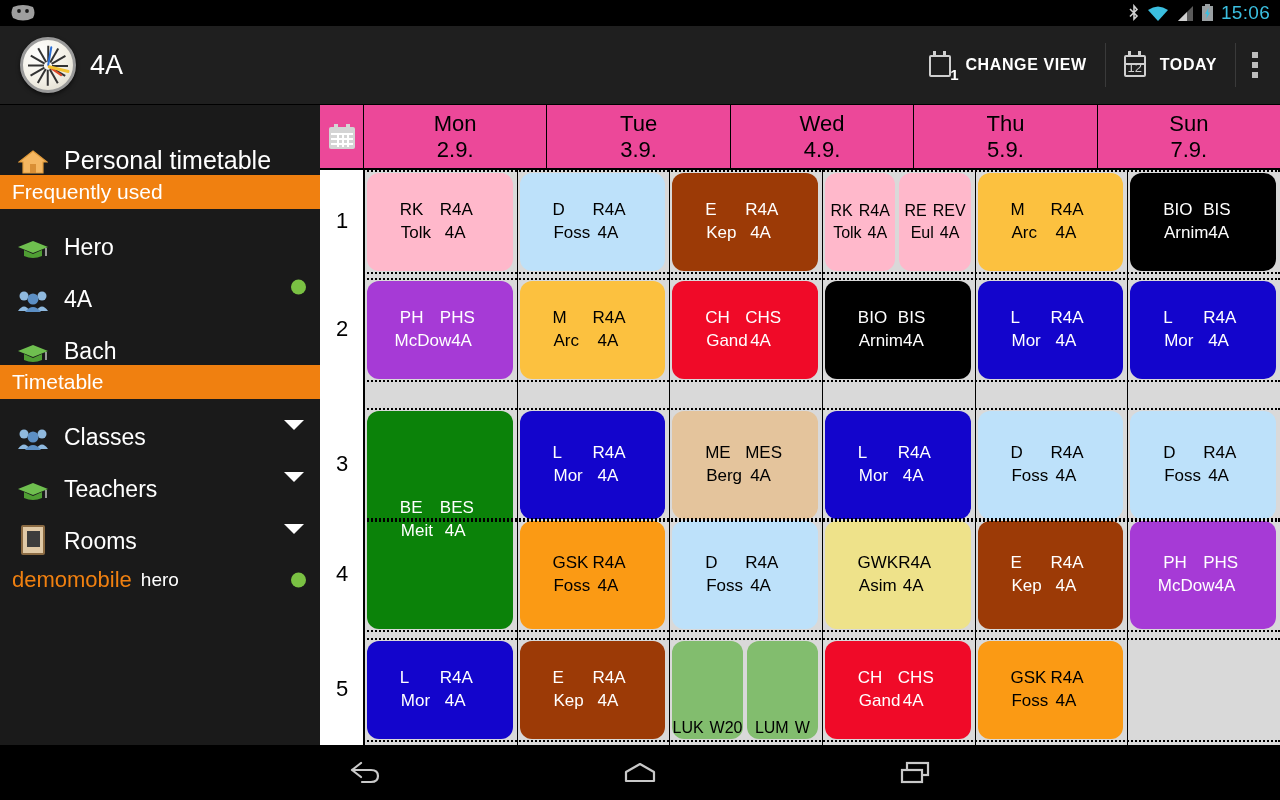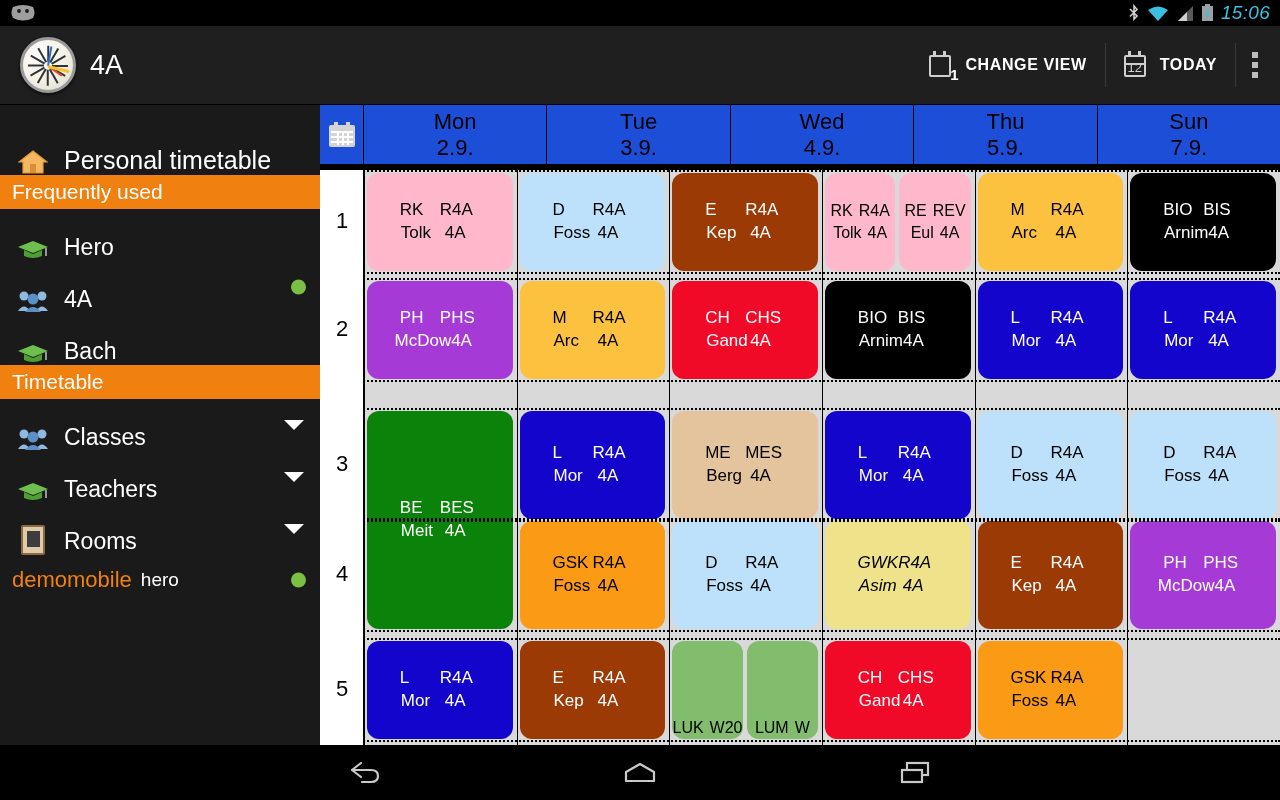--- a/index.html
+++ b/index.html
@@ -20,21 +20,21 @@
   .status-left { padding-left: 10px; display: flex; align-items: center; }
   .android-head {
     width: 26px; height: 18px;
     position: relative;
   }
   .status-right {
     margin-left: auto; display: flex; align-items: center;
     padding-right: 10px; gap: 7px;
   }
   .status-clock {
-    color: #3bbfe0; font-size: 19px; letter-spacing: 0.3px; font-style: italic;
+    color: #3bbfe0; font-size: 19px; letter-spacing: 0.3px;
   }
   .ico-bt { width: 12px; height: 18px; }
   .ico-wifi { width: 22px; height: 17px; }
   .ico-sig { width: 18px; height: 17px; }
   .ico-bat { width: 13px; height: 18px; }
 
   
   .action-bar {
     position: absolute; top: 26px; left: 0;
     width: 1280px; height: 79px;
@@ -165,22 +165,22 @@
   }
 
   
   .grid-area {
     position: absolute; left: 320px; top: 105px;
     width: 960px; height: 640px;
     background: #d9d9d9;
     overflow: hidden;
   }
   .tt-head {
-    display: flex; height: 65px; background: #1d4ed8;
-    border-bottom: 6px solid #000000;
+    display: flex; height: 65px; background: #ec4899;
+    border-bottom: 2px solid #000000;
     text-align: center;
   }
   .tt-head .corner {
     width: 44px; flex: 0 0 44px;
     display: flex; align-items: center; justify-content: center;
     border-right: 1px solid #000;
   }
   .cal-grid-ico {
     width: 26px; height: 25px; position: relative;
   }
@@ -591,21 +591,21 @@
         <div class="l2"><span class="a">Foss</span><span class="b">4A</span></div>
       </div>
       <div class="lesson" style="left: 199.667px; top: 351px; width: 145.667px; height: 108px; background: rgb(251, 154, 20); color: rgb(0, 0, 0);">
         <div class="l1"><span class="a">GSK</span><span class="b">R4A</span></div>
         <div class="l2"><span class="a">Foss</span><span class="b">4A</span></div>
       </div>
       <div class="lesson" style="left: 352.333px; top: 351px; width: 145.667px; height: 108px; background: rgb(189, 225, 250); color: rgb(0, 0, 0);">
         <div class="l1"><span class="a">D</span><span class="b">R4A</span></div>
         <div class="l2"><span class="a">Foss</span><span class="b">4A</span></div>
       </div>
-      <div class="lesson" style="left: 505px; top: 351px; width: 145.667px; height: 108px; background: rgb(238, 226, 138); color: rgb(0, 0, 0); font-style: italic;">
+      <div class="lesson" style="left: 505px; top: 351px; width: 145.667px; height: 108px; background: rgb(238, 226, 138); color: rgb(0, 0, 0);">
         <div class="l1"><span class="a">GWK</span><span class="b">R4A</span></div>
         <div class="l2"><span class="a">Asim</span><span class="b">4A</span></div>
       </div>
       <div class="lesson" style="left: 657.667px; top: 351px; width: 145.667px; height: 108px; background: rgb(156, 58, 6); color: rgb(255, 255, 255);">
         <div class="l1"><span class="a">E</span><span class="b">R4A</span></div>
         <div class="l2"><span class="a">Kep</span><span class="b">4A</span></div>
       </div>
       <div class="lesson" style="left: 810.333px; top: 351px; width: 145.667px; height: 108px; background: rgb(166, 58, 214); color: rgb(255, 255, 255);">
         <div class="l1"><span class="a">PH</span><span class="b">PHS</span></div>
         <div class="l2"><span class="a">McDow</span><span class="b">4A</span></div>

